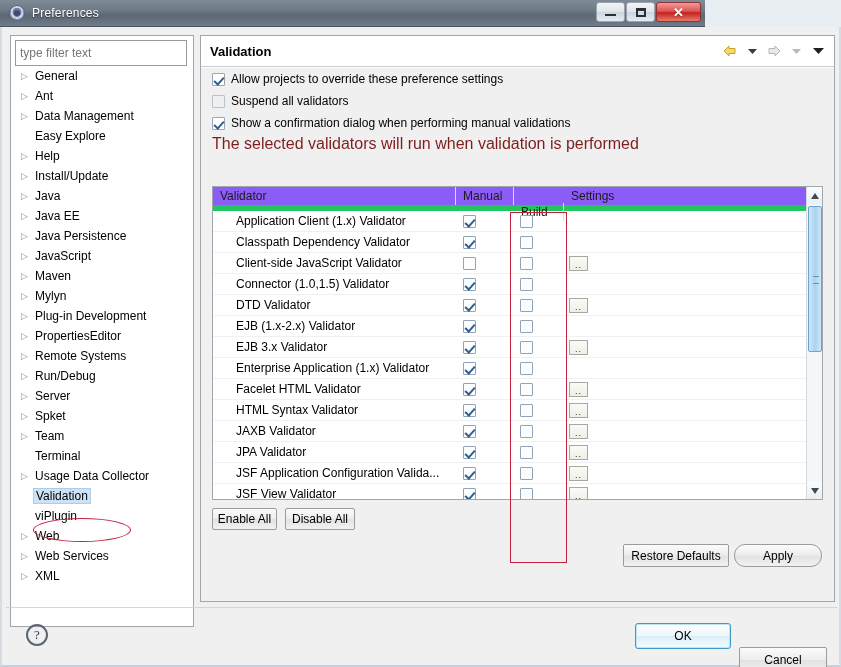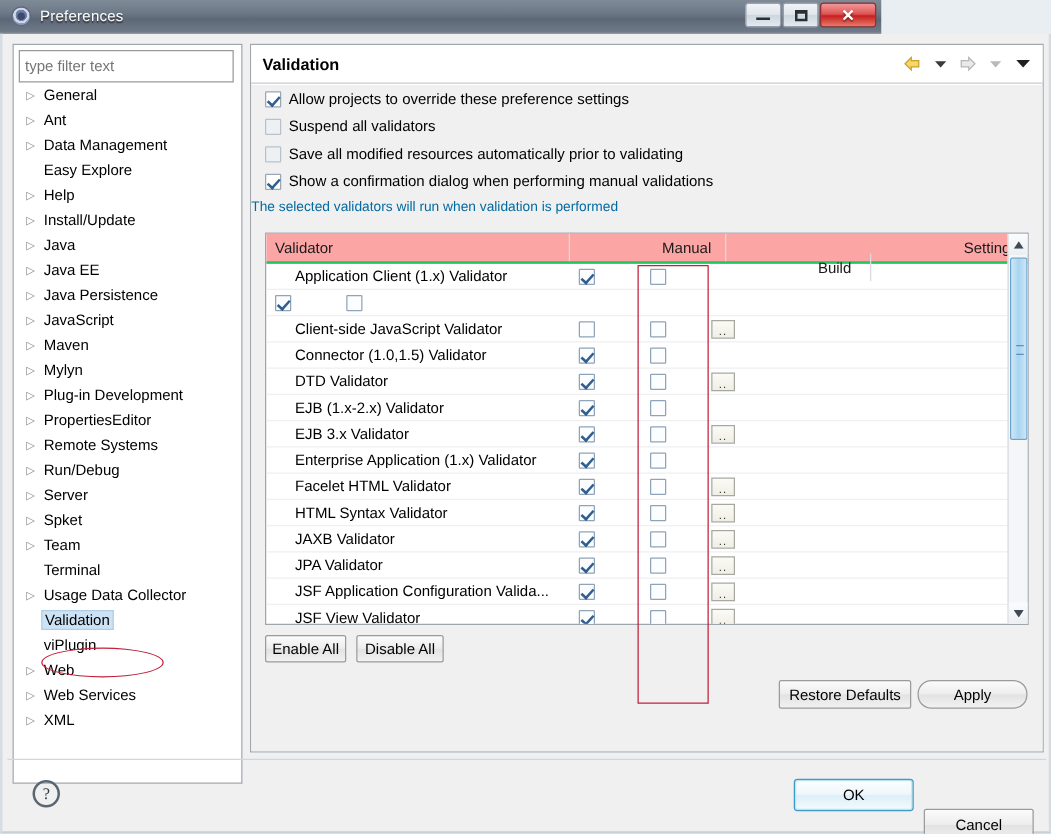--- a/index.html
+++ b/index.html
@@ -145,32 +145,32 @@
     position: relative; border-radius: 1px;
   }
   .cbx.checked::after {
     content: ""; position: absolute; left: 3px; top: 1px;
     width: 4px; height: 8px;
     border: solid #2f5e8f; border-width: 0 2px 2px 0;
     transform: rotate(42deg);
   }
   .cbx.disabledbox { background: #eef1f4; border-color: #b8c2cc; }
   .note-line {
-    font-size: 11px; color: #0369a1; height: 20px;
+    margin-left: 11px; font-size: 16px; color: #7f1d1d; height: 20px;
     display: flex; align-items: center;
   }
 
   
   #table-wrap {
     position: absolute; left: 11px; top: 118px; width: 611px; height: 314px;
     border: 1px solid #9fa6ad; background: #ffffff; overflow: hidden;
   }
   #table-head {
-    display: flex; height: 24px; background: #fca5a5;
-    border-bottom: 2px solid #22c55e; font-size: 12px; color: #1a1a1a; justify-content: space-between;
+    display: flex; height: 24px; background: #8b5cf6;
+    border-bottom: 6px solid #22c55e; font-size: 12px; color: #1a1a1a;
   }
   #table-head .th {
     display: flex; align-items: center; height: 100%;
     border-right: 1px solid #d7dade; padding-left: 7px;
   }
   .col-validator { width: 243px; }
   .col-manual    { width: 58px; }
   .col-build     { width: 50px; margin-top: 16px; }
   .col-settings  { width: 58px; border-right: none !important; }
   #table-rows { position: relative; }
@@ -433,24 +433,20 @@
         <div id="options-list">
             <div class="opt-row">
               <span class="cbx checked"></span>
               <span>Allow projects to override these preference settings</span>
             </div>
             <div class="opt-row">
               <span class="cbx disabledbox"></span>
               <span>Suspend all validators</span>
             </div>
             <div class="opt-row">
-              <span class="cbx disabledbox"></span>
-              <span>Save all modified resources automatically prior to validating</span>
-            </div>
-            <div class="opt-row">
               <span class="cbx checked"></span>
               <span>Show a confirmation dialog when performing manual validations</span>
             </div>
           </div>
         <div class="note-line">The selected validators will run when validation is performed</div>
 
         <div id="table-wrap">
           <div id="table-head">
             <div class="th col-validator">Validator</div>
             <div class="th col-manual">Manual</div>
@@ -462,20 +458,21 @@
                 <div class="cell name">Application Client (1.x) Validator</div>
                 <div class="cell man">
                   <span class="tcbx checked"></span>
                 </div>
                 <div class="cell bld">
                   <span class="tcbx"></span>
                 </div>
                 <div class="cell set"></div>
               </div>
               <div class="trow">
+                <div class="cell name">Classpath Dependency Validator</div>
                 <div class="cell man">
                   <span class="tcbx checked"></span>
                 </div>
                 <div class="cell bld">
                   <span class="tcbx"></span>
                 </div>
                 <div class="cell set"></div>
               </div>
               <div class="trow">
                 <div class="cell name">Client-side JavaScript Validator</div>

